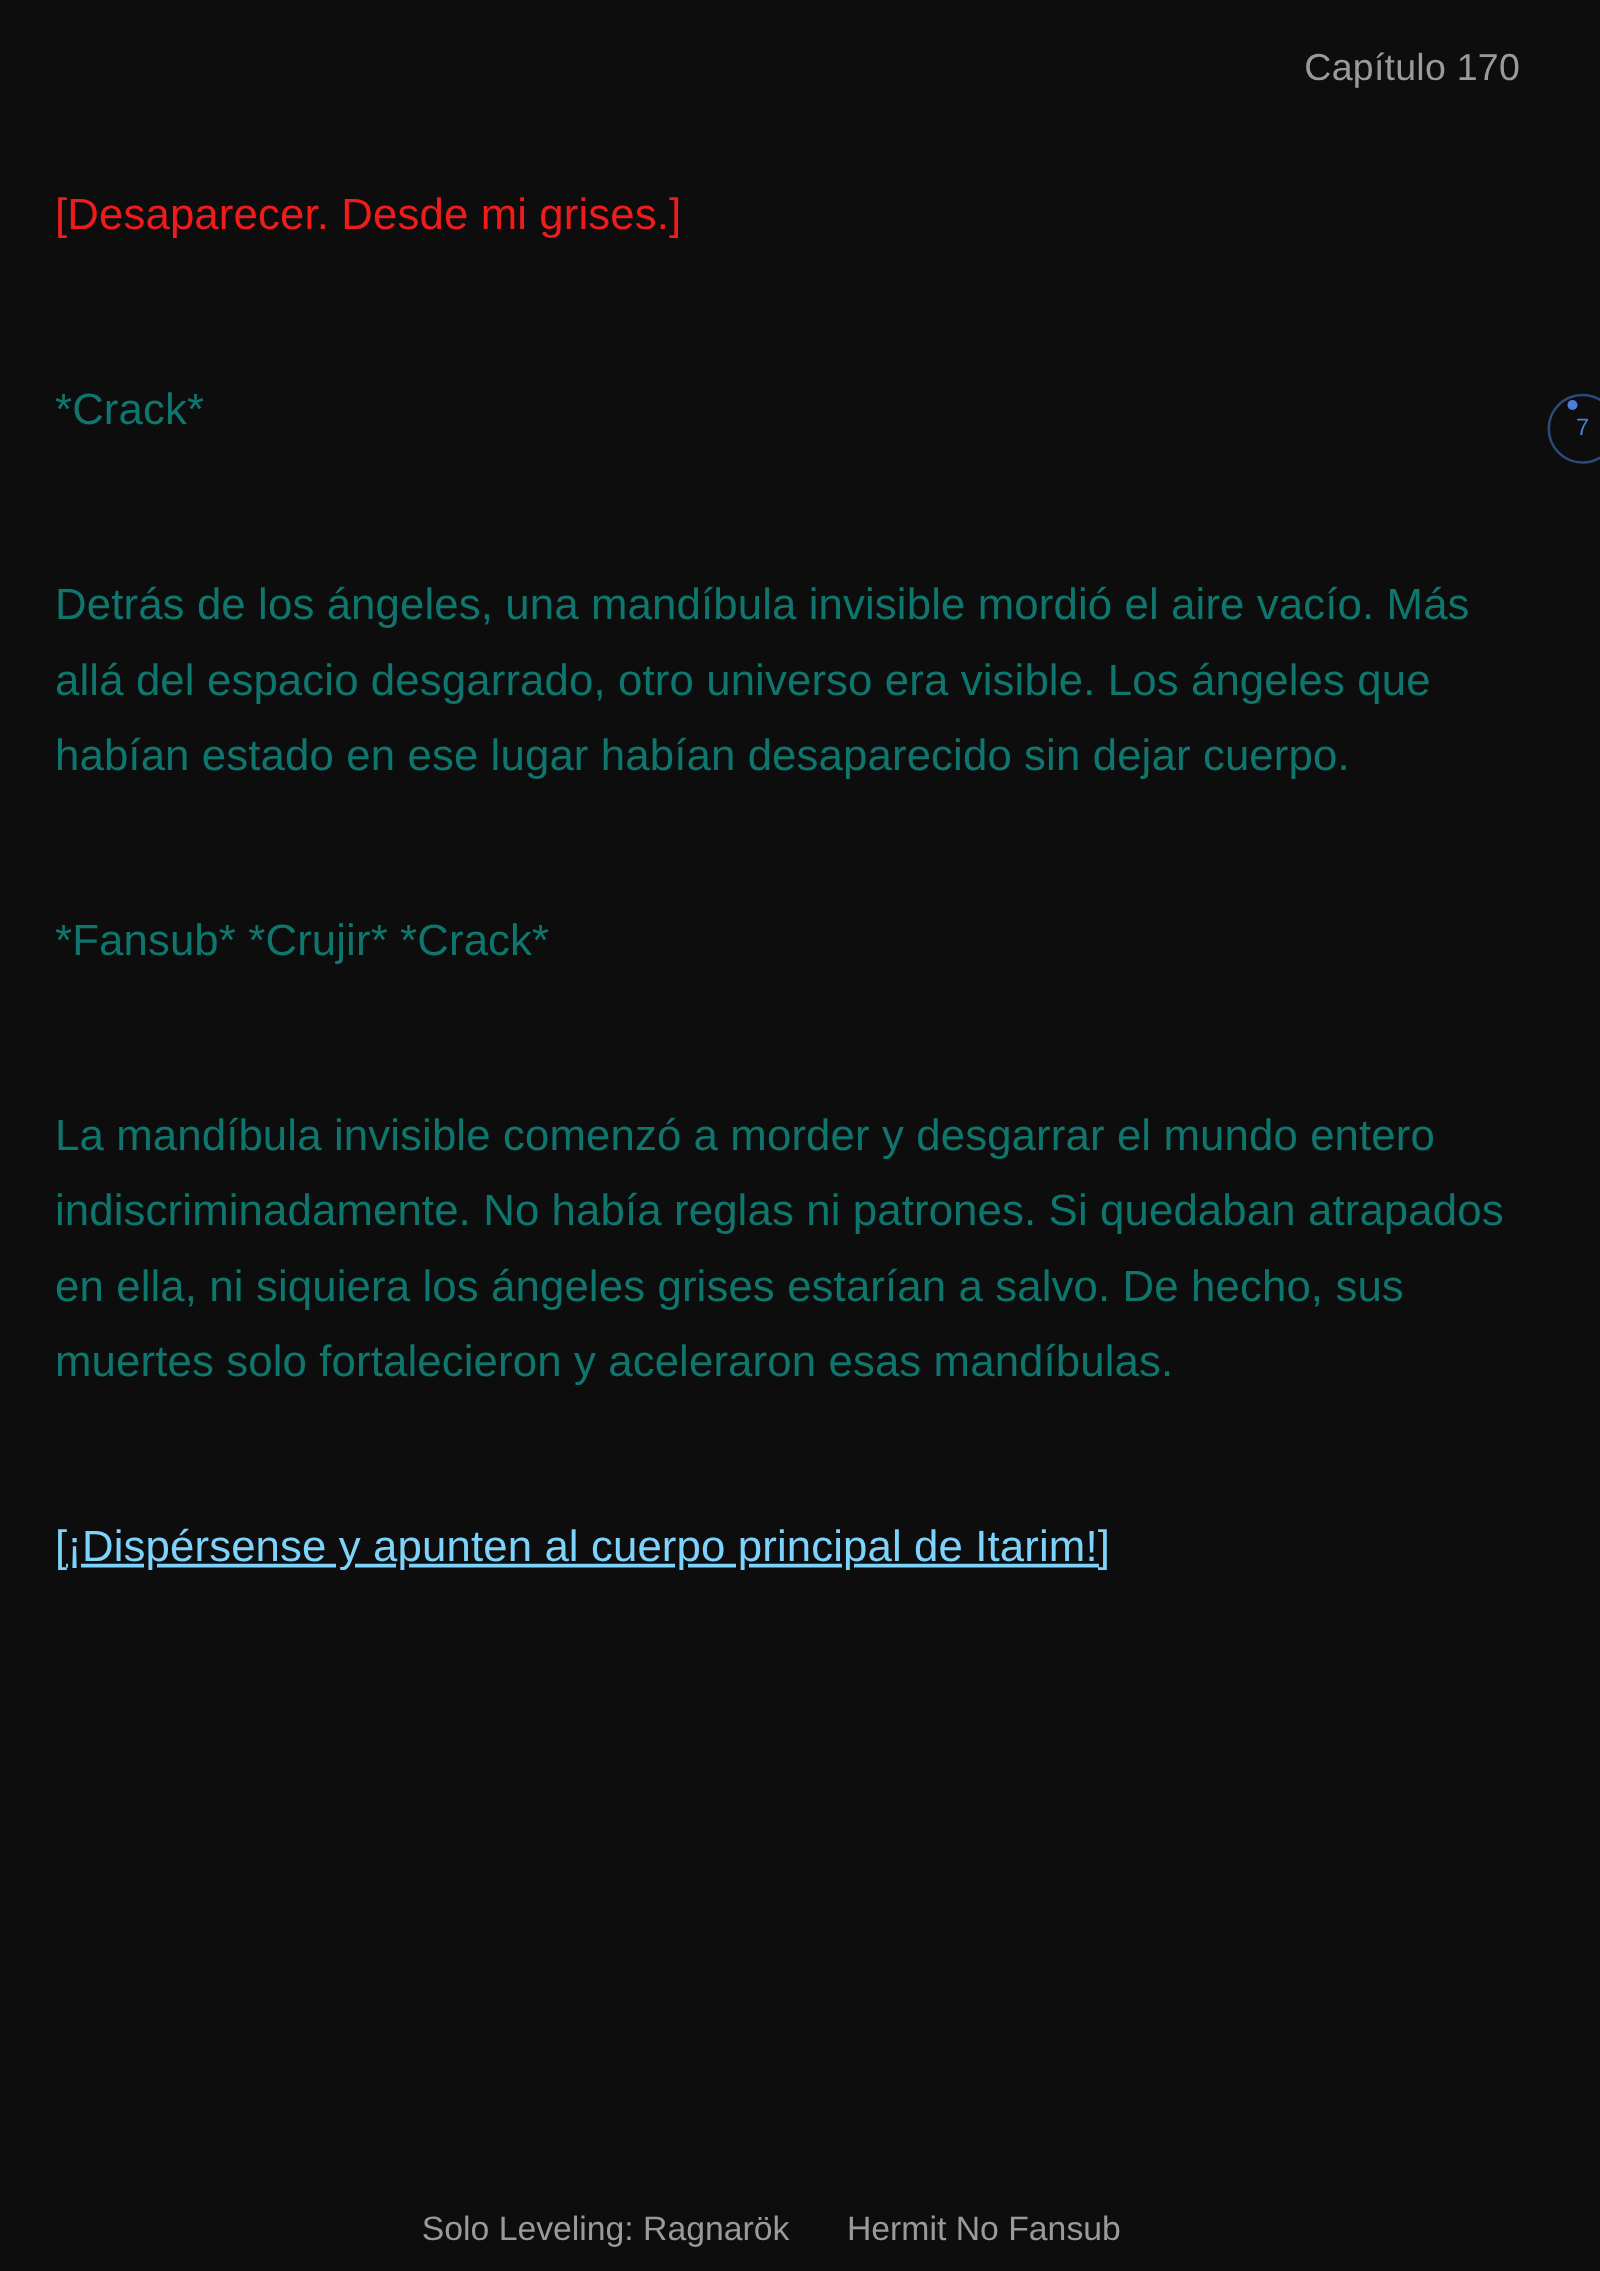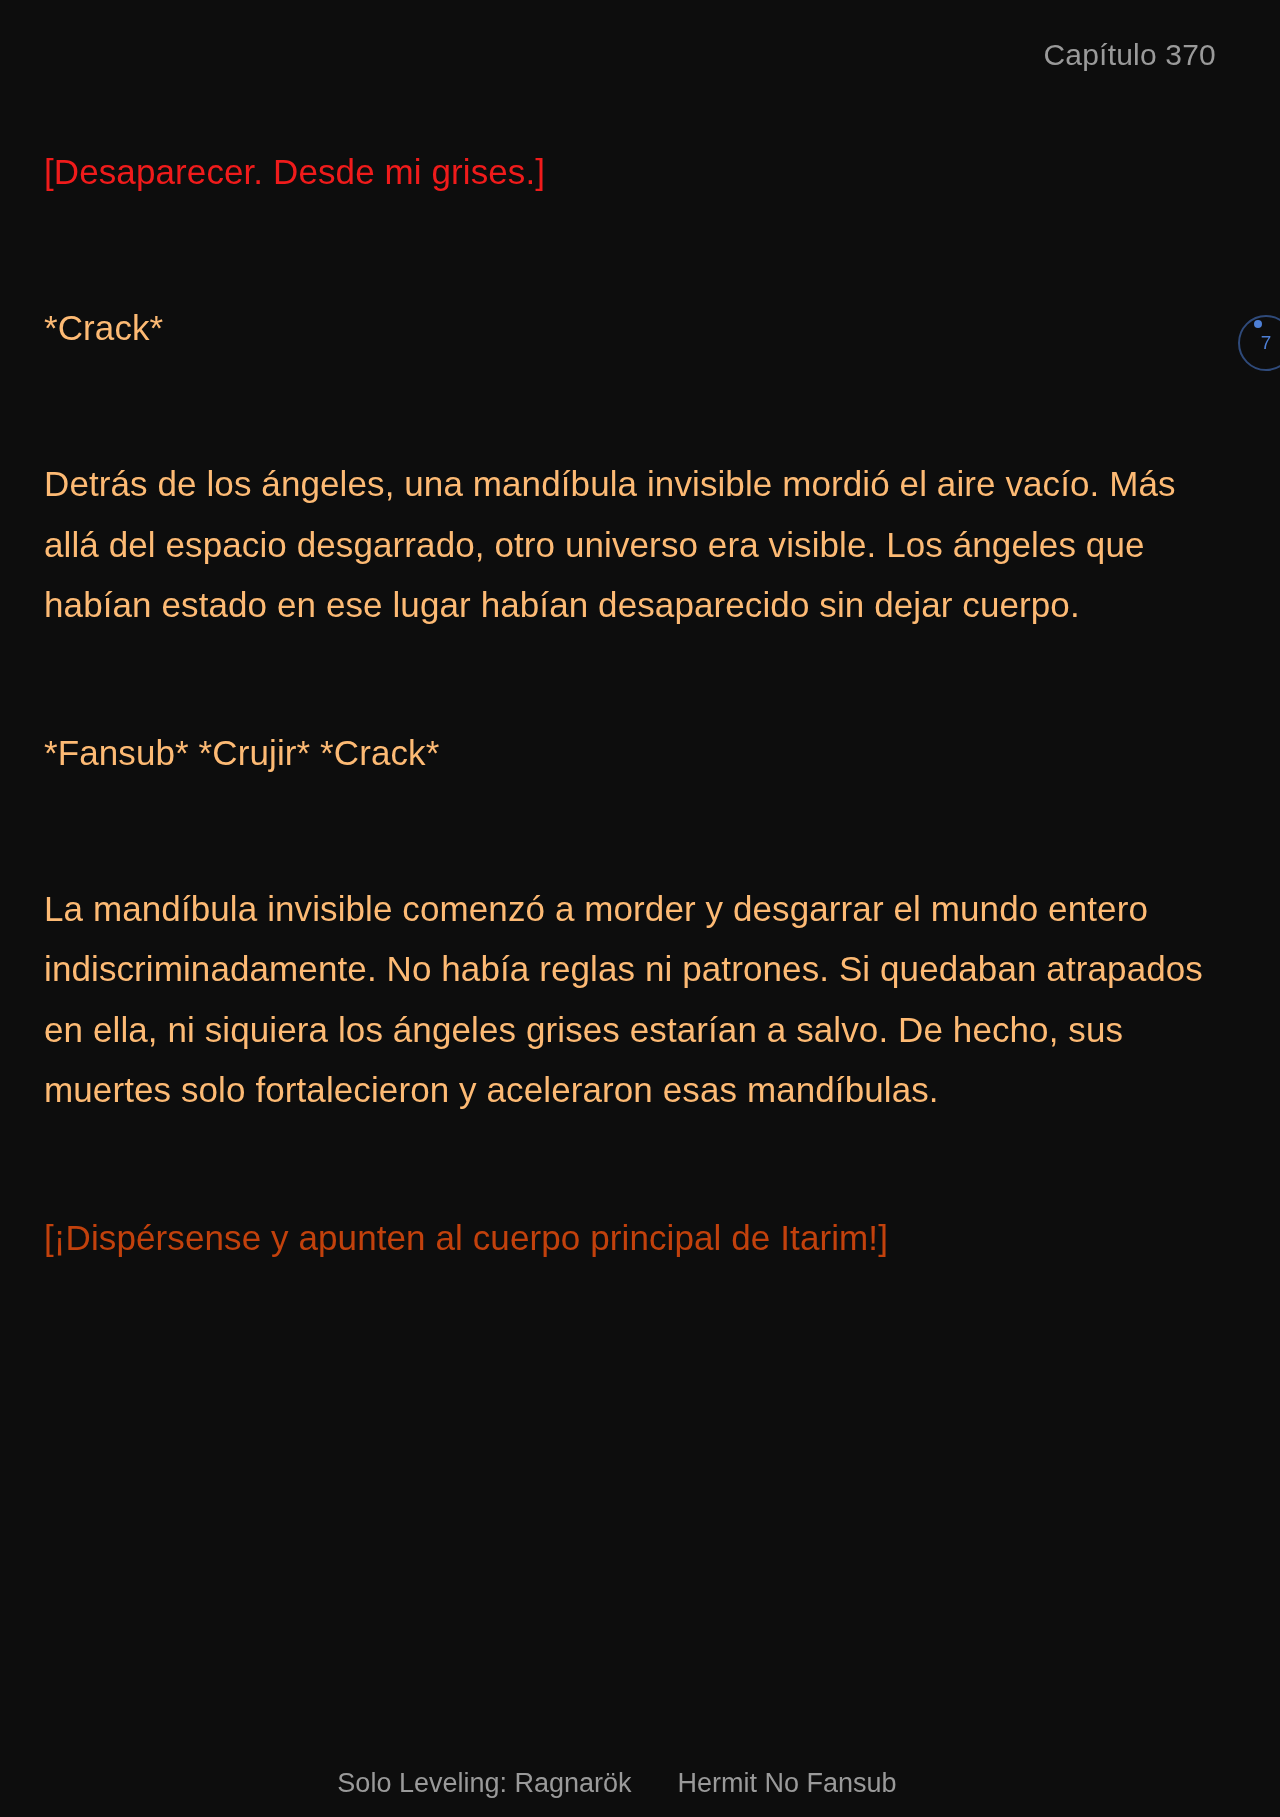--- a/index.html
+++ b/index.html
@@ -29,32 +29,33 @@
     letter-spacing: 0.2px;
     padding-top: 38px;
     padding-right: 20px;
   }
   .content {
     margin-top: 70px;
   }
   .para {
     font-size: 35px;
     line-height: 1.72;
-    color: #fdba74;
+    color: #0f766e;
     margin: 0 0 62px 0;
     max-width: 1185px;
     letter-spacing: 0.1px;
   }
   .para.skill-red {
     color: #f01b1b;
     margin-bottom: 96px;
   }
   .para.skill-yellow {
-    color: #c2410c;
+    color: #7dd3fc;
     margin-bottom: 40px;
+    text-decoration: underline;
   }
   .para.sfx {
     margin-bottom: 96px;
   }
   .para.body-text {
     margin-bottom: 88px;
   }
   .footer {
     position: absolute;
     bottom: 18px;
@@ -91,21 +92,21 @@
     height: 8px;
     border-radius: 50%;
     background: #4d7fd6;
   }
 </style>
 </head>
 <body>
 
 <div class="page">
 
-  <div class="chapter-header">Capítulo 370</div>
+  <div class="chapter-header">Capítulo 170</div>
 
   <div class="page-badge">
     <span class="dot"></span>
     <span>7</span>
   </div>
 
   <div class="content">
     <p class="para skill-red">[Desaparecer. Desde mi grises.]</p>
     <p class="para sfx">*Crack*</p>
     <p class="para body-text">Detrás de los ángeles, una mandíbula invisible mordió el aire vacío. Más allá del espacio desgarrado, otro universo era visible. Los ángeles que habían estado en ese lugar habían desaparecido sin dejar cuerpo.</p>

